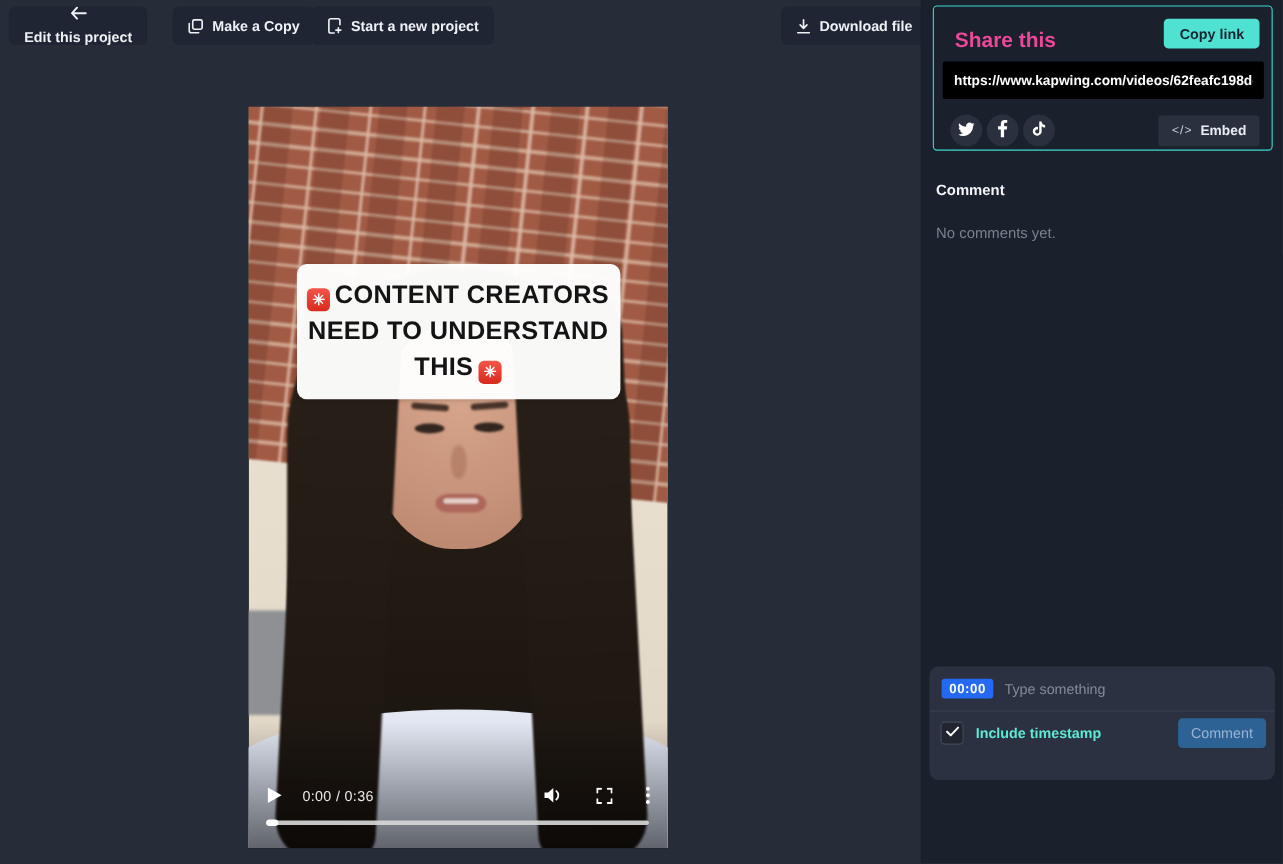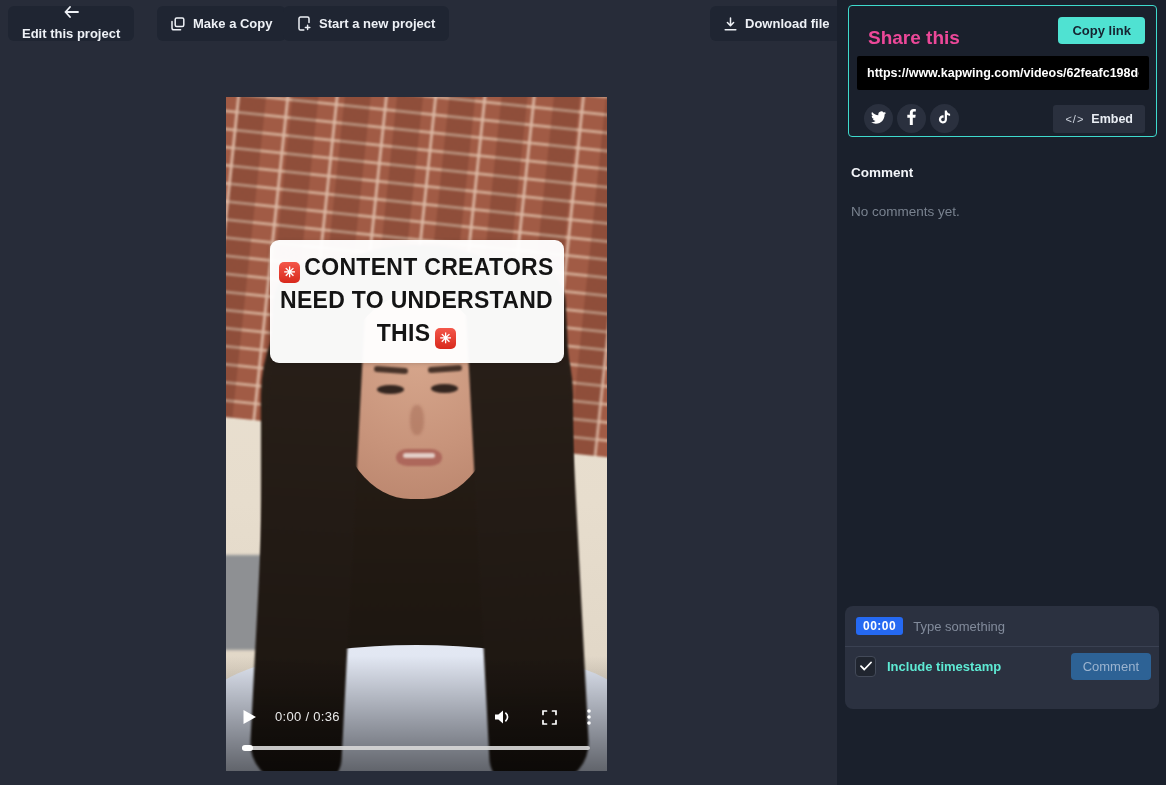--- a/index.html
+++ b/index.html
@@ -56,21 +56,21 @@
     background:rgba(255,255,255,.97); border-radius:9px; padding:11px 6px 13px;
     text-align:center; color:#141414; font-size:23px; line-height:33px; font-weight:700; letter-spacing:.3px;
     box-shadow:0 1px 4px rgba(0,0,0,.15); }
   .emoji-sq { display:inline-flex; align-items:center; justify-content:center; width:21px; height:21px;
     background:linear-gradient(180deg,#f4574a,#d8291c); border-radius:5px; color:#fff; font-size:14px;
     vertical-align:-2px; }
   .emoji-sq.lead { margin-right:4px; } .emoji-sq.trail { margin-left:5px; }
 
   .shade { position:absolute; left:0; right:0; bottom:0; height:115px;
     background:linear-gradient(180deg, rgba(0,0,0,0), rgba(0,0,0,.55)); }
-  .controls { position:absolute; left:0; right:0; top:612px; height:28px; display:flex; align-items:flex-start; padding:0 16px; }
+  .controls { position:absolute; left:0; right:0; top:612px; height:28px; display:flex; align-items:center; padding:0 16px; }
   .ctrl { background:none; border:none; padding:0; cursor:pointer; display:flex; align-items:center; justify-content:center; }
   .time { color:#e9e9e9; font-size:13px; margin-left:18px; letter-spacing:.3px; }
   .ctrl-right { margin-left:auto; display:flex; align-items:center; gap:30px; }
   .progress { position:absolute; left:16px; right:17px; top:649px; height:4px; background:rgba(214,214,214,.92); border-radius:2px; cursor:pointer; }
   .played { position:absolute; left:0; top:-1px; height:6px; width:11px; background:#ffffff; border-radius:3px; }
 
   
   .share { position:absolute; left:11px; top:5px; width:309px; height:132px; border:1px solid #3edacd; border-radius:4px; }
   .share-title { position:absolute; left:19px; top:21px; color:#ec4899; font-size:19px; font-weight:700; }
   .copy-link { position:absolute; right:11px; top:11px; height:27px; padding:0 14px; background:#4fe2d2; color:#152330;

